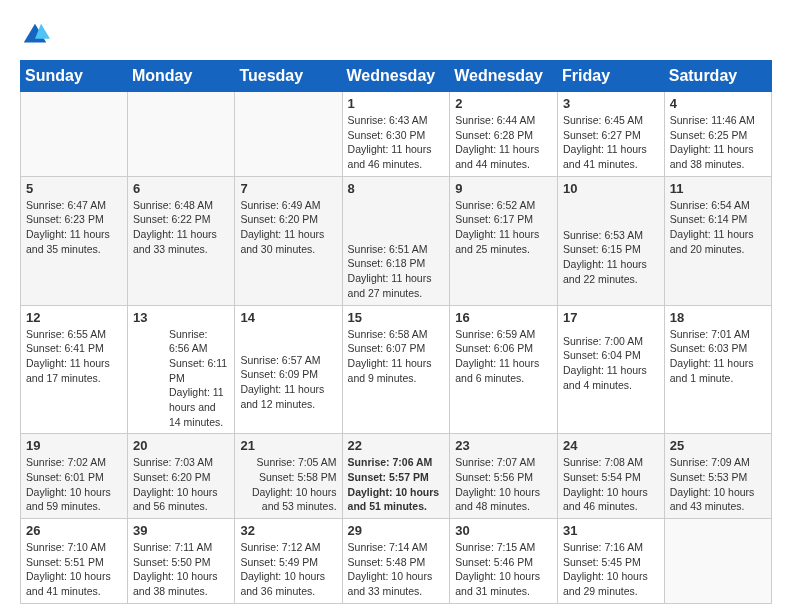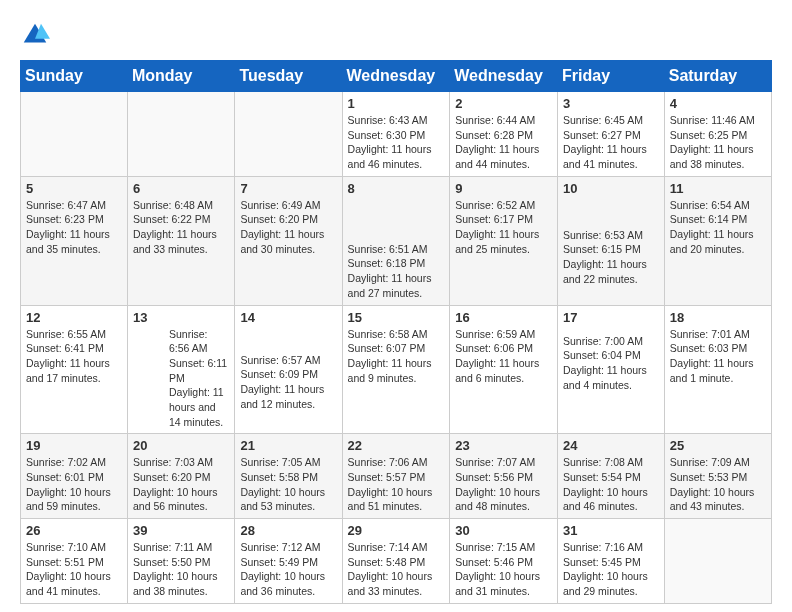--- a/index.html
+++ b/index.html
@@ -250,27 +250,27 @@
 Daylight: 10 hours and 59 minutes.</div>
         </td>
         <td>
           <span class="day-number">20</span>
           <div class="day-info" style="white-space: pre-line;">Sunrise: 7:03 AM
 Sunset: 6:20 PM
 Daylight: 10 hours and 56 minutes.</div>
         </td>
         <td>
           <span class="day-number">21</span>
-          <div class="day-info" style="white-space: pre-line;">Sunrise: 7:05 AM
+          <div class="day-info" style="white-space: pre-line; text-align: right;">Sunrise: 7:05 AM
 Sunset: 5:58 PM
 Daylight: 10 hours and 53 minutes.</div>
         </td>
         <td>
           <span class="day-number">22</span>
-          <div class="day-info" style="white-space: pre-line;">Sunrise: 7:06 AM
+          <div class="day-info" style="white-space: pre-line; font-weight: bold;">Sunrise: 7:06 AM
 Sunset: 5:57 PM
 Daylight: 10 hours and 51 minutes.</div>
         </td>
         <td>
           <span class="day-number">23</span>
           <div class="day-info" style="white-space: pre-line;">Sunrise: 7:07 AM
 Sunset: 5:56 PM
 Daylight: 10 hours and 48 minutes.</div>
         </td>
         <td>
@@ -293,21 +293,21 @@
 Sunset: 5:51 PM
 Daylight: 10 hours and 41 minutes.</div>
         </td>
         <td>
           <span class="day-number">39</span>
           <div class="day-info" style="white-space: pre-line;">Sunrise: 7:11 AM
 Sunset: 5:50 PM
 Daylight: 10 hours and 38 minutes.</div>
         </td>
         <td>
-          <span class="day-number">28</span>
+          <span class="day-number">32</span>
           <div class="day-info" style="white-space: pre-line;">Sunrise: 7:12 AM
 Sunset: 5:49 PM
 Daylight: 10 hours and 36 minutes.</div>
         </td>
         <td>
           <span class="day-number">29</span>
           <div class="day-info" style="white-space: pre-line;">Sunrise: 7:14 AM
 Sunset: 5:48 PM
 Daylight: 10 hours and 33 minutes.</div>
         </td>

